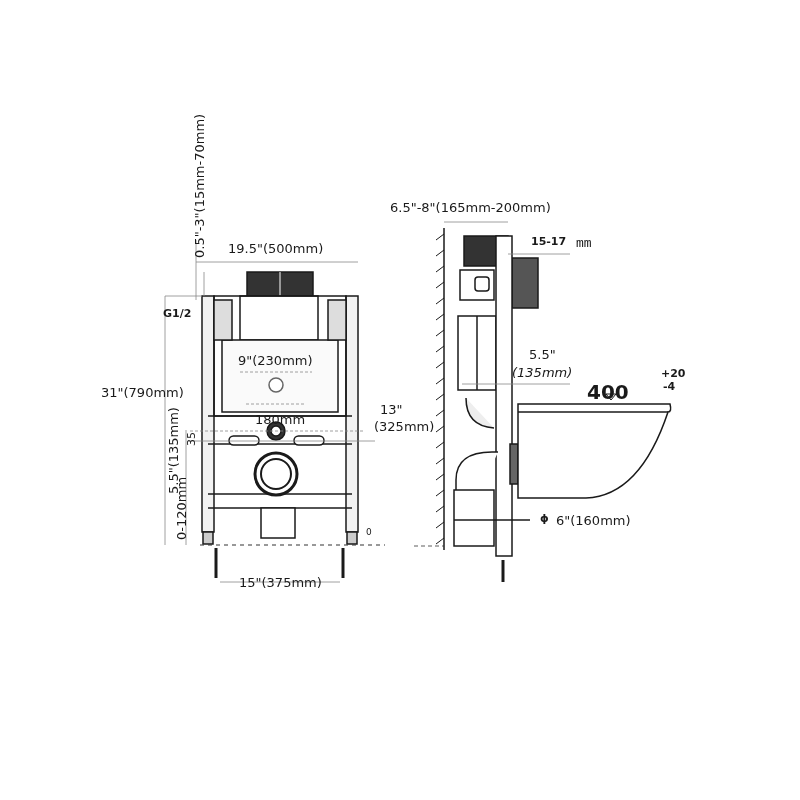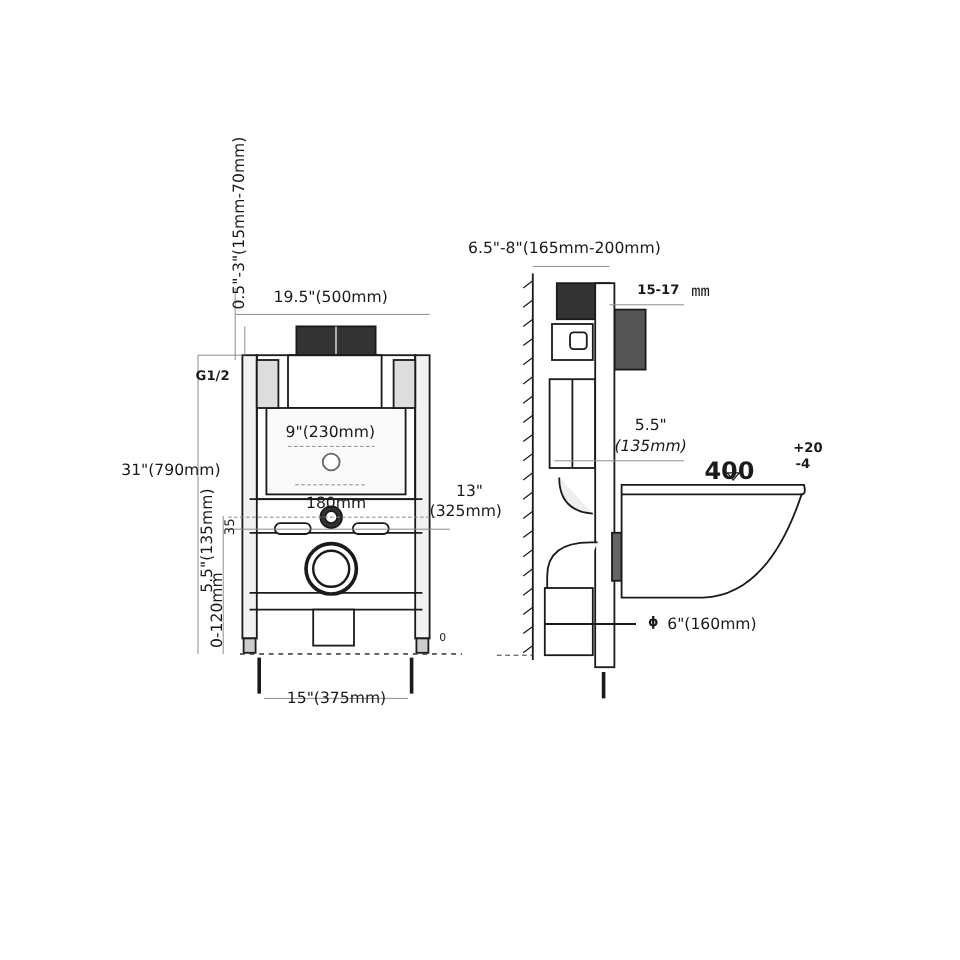--- a/index.html
+++ b/index.html
@@ -110,21 +110,21 @@
 <div class="lbl vert" style="left:193px;top:258px;">0.5"-3"(15mm-70mm)</div>
 <div class="lbl" style="left:228px;top:242px;">19.5"(500mm)</div>
 <div class="lbl bold" style="left:163px;top:308px;">G1/2</div>
 <div class="lbl" style="left:101px;top:386px;">31"(790mm)</div>
 <div class="lbl" style="left:238px;top:354px;">9"(230mm)</div>
 <div class="lbl" style="left:255px;top:413px;">180mm</div>
 <div class="lbl vert" style="left:186px;top:446px;font-size:11px;">35</div>
 <div class="lbl vert" style="left:167px;top:494px;">5.5"(135mm)</div>
 <div class="lbl vert" style="left:175px;top:540px;">0-120mm</div>
 <div class="lbl" style="left:380px;top:403px;">13"</div>
-<div class="lbl" style="left:358px;top:420px;">(325mm)</div>
+<div class="lbl" style="left:358px;top:420px;padding-left:16px;">(325mm)</div>
 <div class="lbl" style="left:366px;top:528px;font-size:9px;">0</div>
 <div class="lbl" style="left:239px;top:576px;">15"(375mm)</div>
 
 <div class="lbl" style="left:390px;top:201px;">6.5"-8"(165mm-200mm)</div>
 <div class="lbl bold" style="left:531px;top:236px;">15-17</div>
 <div class="lbl" style="left:576px;top:237px;font-family:Liberation Mono, monospace;">mm</div>
 <div class="lbl" style="left:529px;top:348px;">5.5"</div>
 <div class="lbl" style="left:512px;top:366px;font-style:italic;">(135mm)</div>
 <div class="lbl bold" style="left:587px;top:382px;font-size:20px;">400</div>
 <div class="sup" style="left:617px;top:368px;">+20</div>

